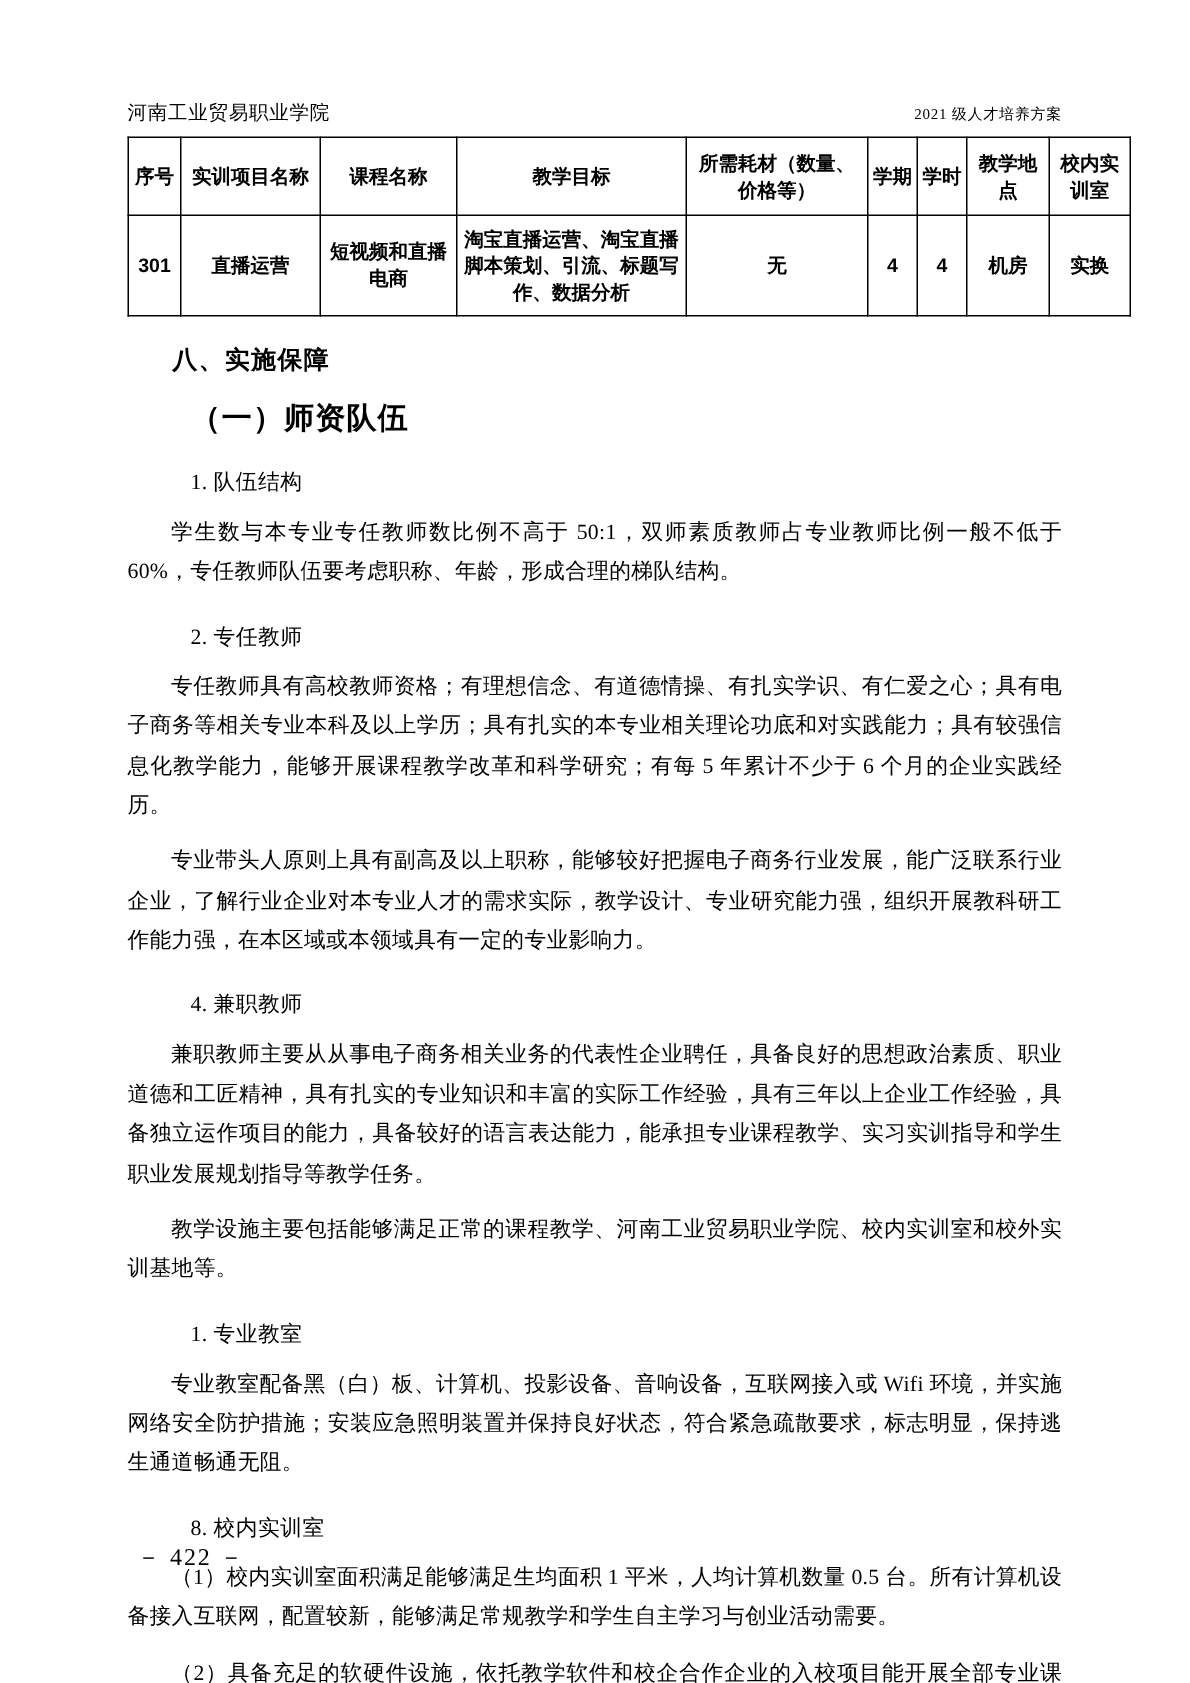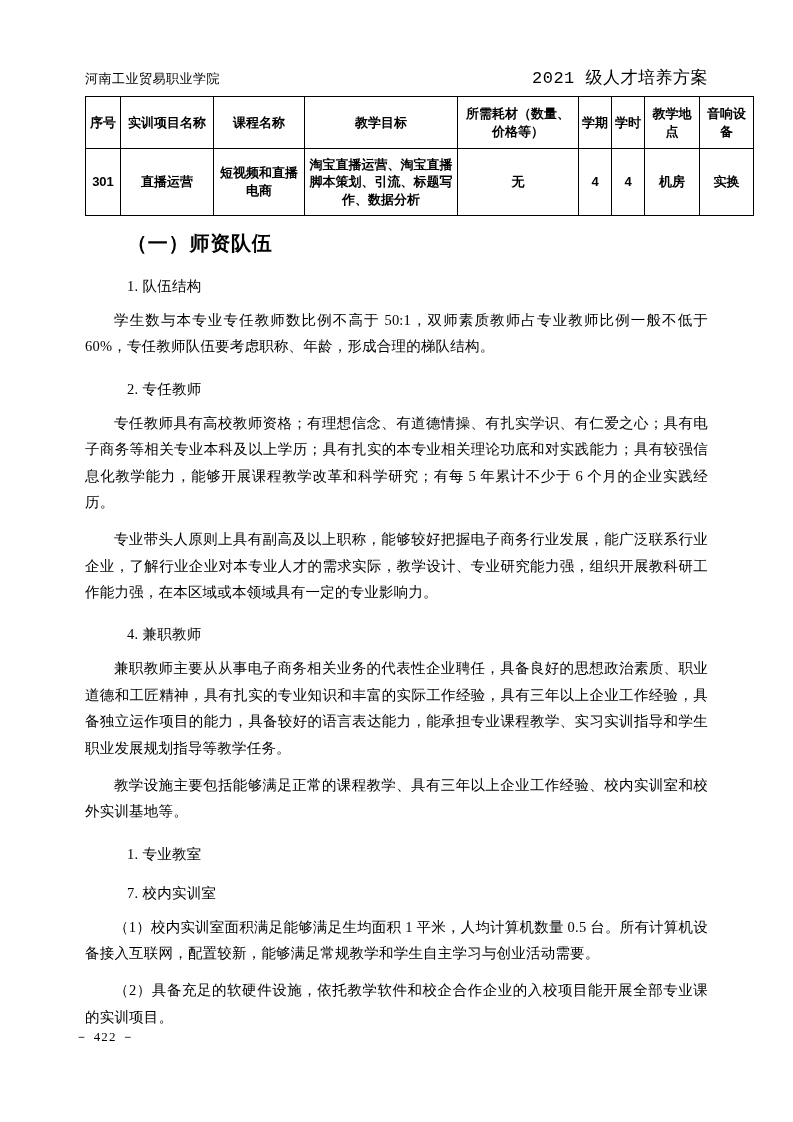--- a/index.html
+++ b/index.html
@@ -37,22 +37,22 @@
     font-size: 13.5px;
     letter-spacing: 0.5px;
     padding-bottom: 3px;
     text-align: center;
   }
   .runhead .left {
     font-family: "Liberation Sans", "DejaVu Sans", sans-serif;
     font-size: 13px;
   }
   .runhead .right {
-    font-family: Liberation Mono, monospace;
-    font-size: 17px;
+    font-family: Liberation Serif, serif;
+    font-size: 10px;
   }
   
   table.tbl {
     border-collapse: collapse;
     width: 623px;
     margin-top: 4px;
     table-layout: fixed;
   }
   table.tbl td, table.tbl th {
     border: 1px solid #000;
@@ -111,24 +111,24 @@
     line-height: 1.82;
     margin: 11px 0 4px 0;
     text-indent: 29px;
     text-align: justify;
     text-justify: inter-ideograph;
     letter-spacing: 0.2px;
   }
   
   .pagenum {
     position: absolute;
-    left: 75px;
+    left: 91px;
     top: 1028px;
     font-family: "Liberation Serif", "DejaVu Serif", serif;
-    font-size: 13px;
+    font-size: 16px;
     letter-spacing: 1.2px;
   }
 </style>
 </head>
 <body>
 
 <div class="page">
   <div class="content">
 
     <div class="runhead">
@@ -140,54 +140,56 @@
       <tbody>
           <tr class="hd">
         <td class="c-seq">序号</td>
         <td class="c-name">实训项目名称</td>
         <td class="c-course">课程名称</td>
         <td class="c-goal">教学目标</td>
         <td class="c-mat">所需耗材（数量、价格等）</td>
         <td class="c-term">学期</td>
         <td class="c-hours">学时</td>
         <td class="c-place">教学地点</td>
-        <td class="c-assess">音响设备</td>
+        <td class="c-assess">校内实训室</td>
       </tr>
       <tr class="body-row">
         <td class="c-seq">301</td>
         <td class="c-name lalign">直播运营</td>
         <td class="c-course lalign">短视频和直播电商</td>
         <td class="c-goal lalign">淘宝直播运营、淘宝直播脚本策划、引流、标题写作、数据分析</td>
         <td class="c-mat">无</td>
         <td class="c-term">4</td>
         <td class="c-hours">4</td>
         <td class="c-place">机房</td>
         <td class="c-assess">实换</td>
       </tr>
     </tbody>
       </table>
 
+    <h2 class="sec">八、实施保障</h2>
 
     <h3 class="sub">（一）师资队伍</h3>
 
     <h4 class="sub2">1. 队伍结构</h4>
     <p class="para">学生数与本专业专任教师数比例不高于 50:1，双师素质教师占专业教师比例一般不低于 60%，专任教师队伍要考虑职称、年龄，形成合理的梯队结构。</p>
 
     <h4 class="sub2">2. 专任教师</h4>
     <p class="para">专任教师具有高校教师资格；有理想信念、有道德情操、有扎实学识、有仁爱之心；具有电子商务等相关专业本科及以上学历；具有扎实的本专业相关理论功底和对实践能力；具有较强信息化教学能力，能够开展课程教学改革和科学研究；有每 5 年累计不少于 6 个月的企业实践经历。</p>
 
     <p class="para">专业带头人原则上具有副高及以上职称，能够较好把握电子商务行业发展，能广泛联系行业企业，了解行业企业对本专业人才的需求实际，教学设计、专业研究能力强，组织开展教科研工作能力强，在本区域或本领域具有一定的专业影响力。</p>
 
     <h4 class="sub2">4. 兼职教师</h4>
     <p class="para">兼职教师主要从从事电子商务相关业务的代表性企业聘任，具备良好的思想政治素质、职业道德和工匠精神，具有扎实的专业知识和丰富的实际工作经验，具有三年以上企业工作经验，具备独立运作项目的能力，具备较好的语言表达能力，能承担专业课程教学、实习实训指导和学生职业发展规划指导等教学任务。</p>
 
-    <p class="para">教学设施主要包括能够满足正常的课程教学、具有三年以上企业工作经验、校内实训室和校外实训基地等。</p>
+    <p class="para">教学设施主要包括能够满足正常的课程教学、河南工业贸易职业学院、校内实训室和校外实训基地等。</p>
 
     <h4 class="sub2">1. 专业教室</h4>
+    <p class="para">专业教室配备黑（白）板、计算机、投影设备、音响设备，互联网接入或 Wifi 环境，并实施网络安全防护措施；安装应急照明装置并保持良好状态，符合紧急疏散要求，标志明显，保持逃生通道畅通无阻。</p>
 
-    <h4 class="sub2">7. 校内实训室</h4>
+    <h4 class="sub2">8. 校内实训室</h4>
     <p class="para">（1）校内实训室面积满足能够满足生均面积 1 平米，人均计算机数量 0.5 台。所有计算机设备接入互联网，配置较新，能够满足常规教学和学生自主学习与创业活动需要。</p>
     <p class="para">（2）具备充足的软硬件设施，依托教学软件和校企合作企业的入校项目能开展全部专业课的实训项目。</p>
 
   </div>
 
   <div class="pagenum">－ 422 －</div>
 </div>
 
 </body></html>

